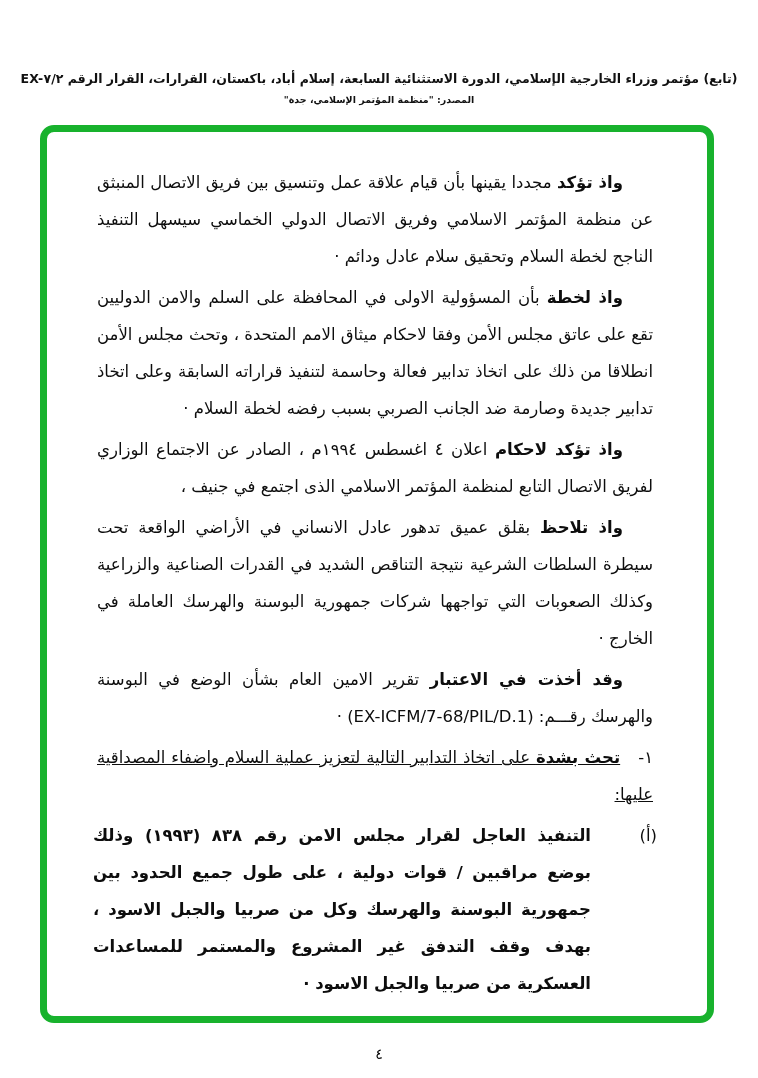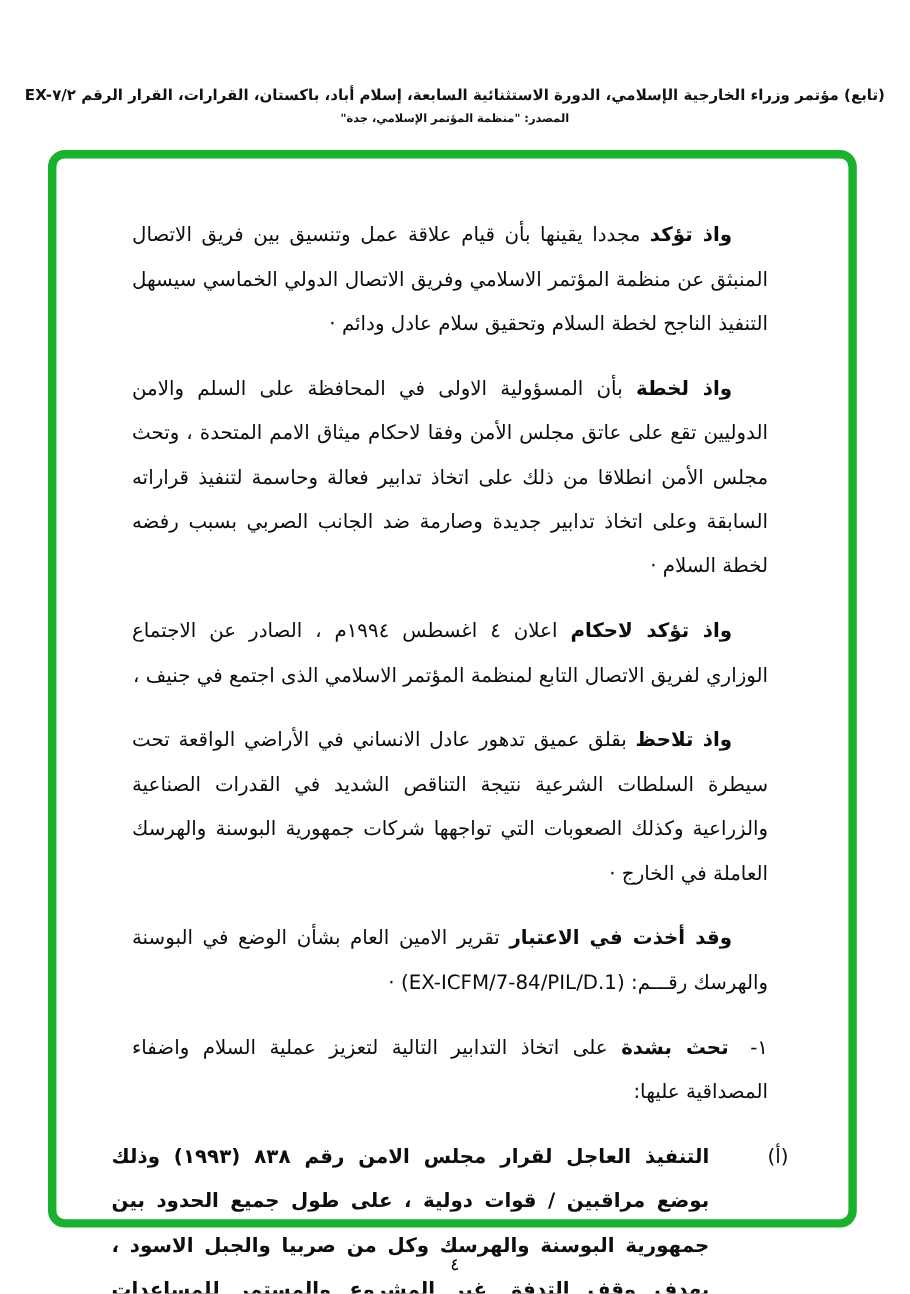--- a/index.html
+++ b/index.html
@@ -48,25 +48,25 @@
   }
   .frame-inner {
     direction: rtl;
     text-align: justify;
     font-size: 16.5px;
     line-height: 37px;
     padding: 28px 50px 0 46px;
     color: #0d0d0d;
   }
   .para {
-    margin: 17px;
+    margin: 4px;
     text-indent: 30px;
   }
   .para b { font-weight: bold; }
-  .para.flush { text-indent: 0; }
+  .para.flush { text-indent: 0; text-decoration: underline; }
   .num {
     display: inline-block;
     margin-left: 18px; 
   }
   .subitem {
     display: flex;
     margin-top: 0;
   }
   .subitem .marker {
     flex: 0 0 66px;
@@ -102,21 +102,21 @@
 
     <p class="para"><b>واذ تؤكد</b><span> مجددا يقينها بأن قيام علاقة عمل وتنسيق بين فريق الاتصال المنبثق عن منظمة المؤتمر الاسلامي وفريق الاتصال الدولي الخماسي سيسهل التنفيذ الناجح لخطة السلام وتحقيق سلام عادل ودائم ·</span></p>
 
     <p class="para"><b>واذ لخطة</b><span> بأن المسؤولية الاولى في المحافظة على السلم والامن الدوليين تقع على عاتق مجلس الأمن وفقا لاحكام ميثاق الامم المتحدة ، وتحث مجلس الأمن انطلاقا من ذلك على اتخاذ تدابير فعالة وحاسمة لتنفيذ قراراته السابقة وعلى اتخاذ تدابير جديدة وصارمة ضد الجانب الصربي بسبب رفضه لخطة السلام ·</span></p>
 
     <p class="para"><b>واذ تؤكد لاحكام</b><span> اعلان ٤ اغسطس ١٩٩٤م ، الصادر عن الاجتماع الوزاري لفريق الاتصال التابع لمنظمة المؤتمر الاسلامي الذى اجتمع في جنيف ،</span></p>
 
 
     <p class="para"><b>واذ تلاحظ</b><span> بقلق عميق تدهور عادل الانساني في الأراضي الواقعة تحت سيطرة السلطات الشرعية نتيجة التناقص الشديد في القدرات الصناعية والزراعية وكذلك الصعوبات التي تواجهها شركات جمهورية البوسنة والهرسك العاملة في الخارج ·</span></p>
 
-    <p class="para"><b>وقد أخذت في الاعتبار</b><span> تقرير الامين العام بشأن الوضع في البوسنة والهرسك رقـــم: </span><span class="ltr-code" dir="ltr">(EX-ICFM/7-84/PIL/D.1)</span><span> ·</span></p>
+    <p class="para"><b>وقد أخذت في الاعتبار</b><span> تقرير الامين العام بشأن الوضع في البوسنة والهرسك رقـــم: </span><span class="ltr-code" dir="ltr">(EX-ICFM/7-68/PIL/D.1)</span><span> ·</span></p>
 
     <p class="para flush"><span class="num">١-</span><b>تحث بشدة</b><span> على اتخاذ التدابير التالية لتعزيز عملية السلام واضفاء المصداقية عليها:</span></p>
 
     <div class="subitem">
       <span class="marker">(أ)</span>
       <span class="sub-text">التنفيذ العاجل لقرار مجلس الامن رقم ٨٣٨ (١٩٩٣) وذلك بوضع مراقبين / قوات دولية ، على طول جميع الحدود بين جمهورية البوسنة والهرسك وكل من صربيا والجبل الاسود ، بهدف وقف التدفق غير المشروع والمستمر للمساعدات العسكرية من صربيا والجبل الاسود ·</span>
     </div>
 
   </div>
 </div>

